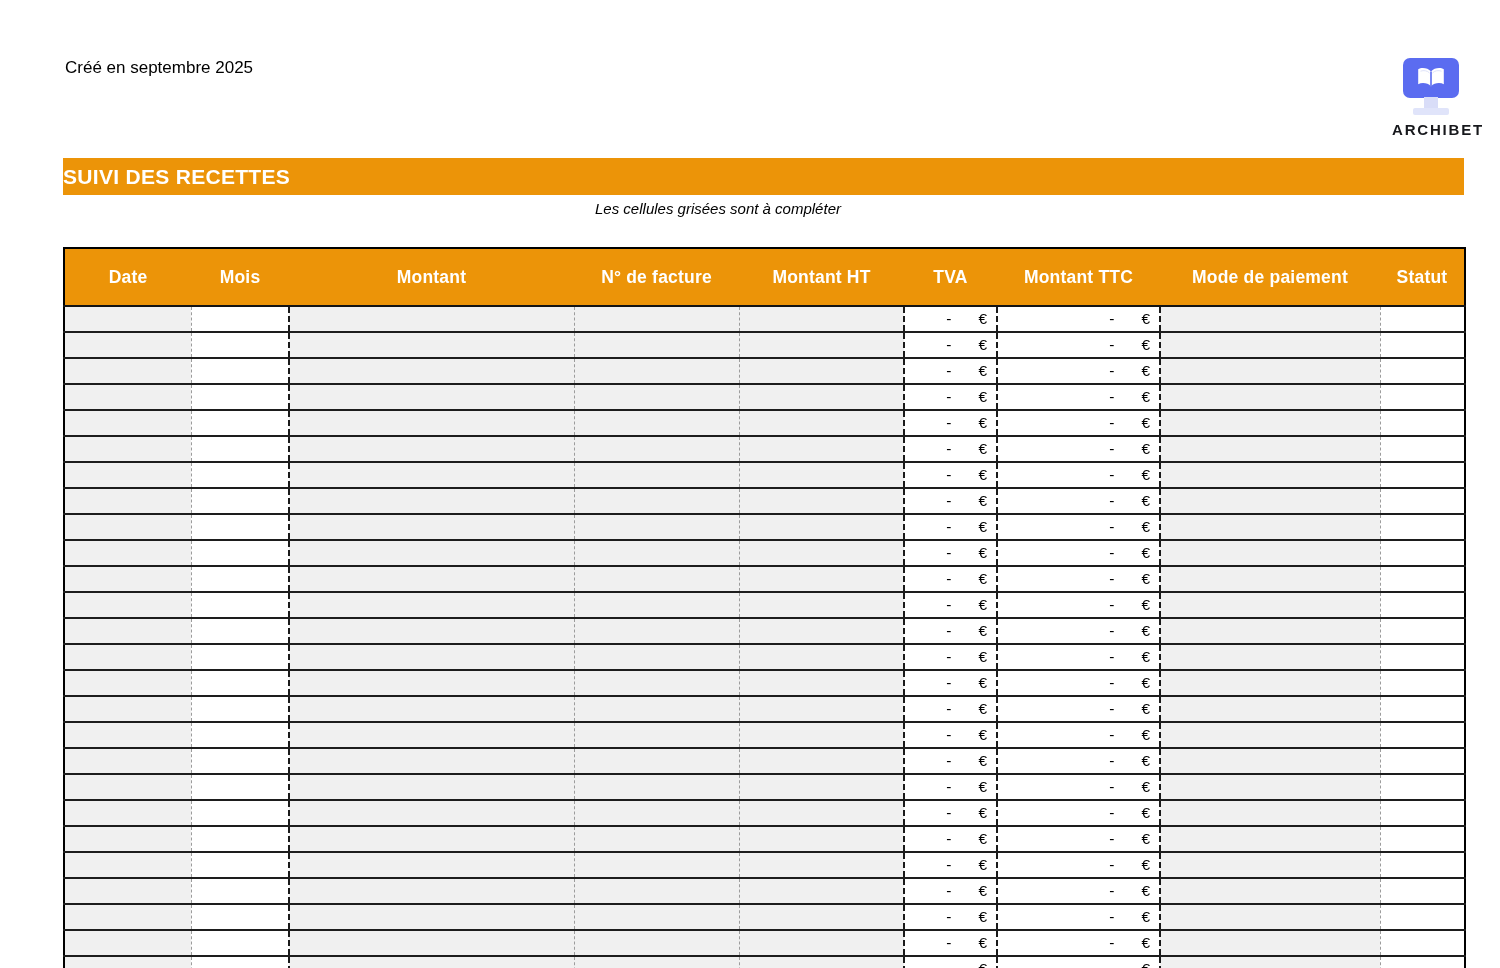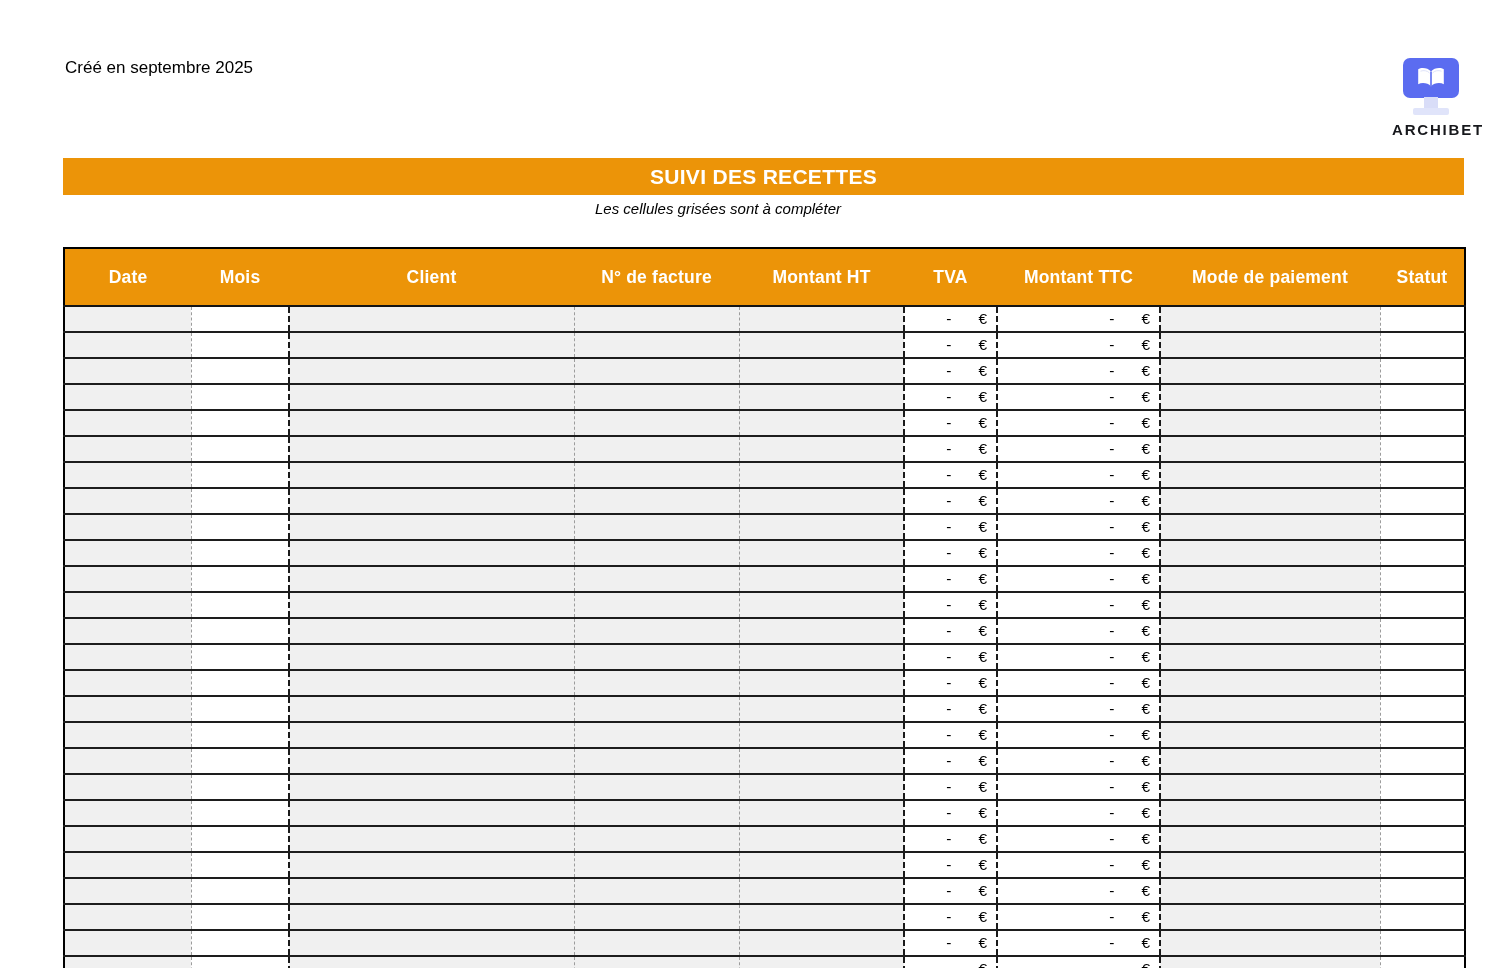--- a/index.html
+++ b/index.html
@@ -12,21 +12,21 @@
   .doc-head{position:absolute;left:65px;top:56px;font-size:17px;line-height:24.5px;color:#000;}
   
   .logo{position:absolute;left:1392px;top:58px;width:78px;text-align:right;}
   .logo .monitor{width:56px;height:40px;background:#5b6cf0;border-radius:7px;margin:0 auto;
     display:flex;align-items:center;justify-content:center;}
   .logo .stand{width:14px;height:11px;background:#d9ddf8;margin:-1px auto 0;}
   .logo .base{width:36px;height:7px;background:#e0e4fa;border-radius:2px;margin:0 auto;}
   .logo .brand{margin-top:6px;font-size:15px;font-weight:bold;letter-spacing:1.8px;color:#17181c;}
   
   .banner{position:absolute;left:63px;top:158px;width:1401px;height:37px;background:#ec9408;}
-  .banner .t{width:100%;text-align:center;line-height:37px;font-size:21px;font-weight:bold;
+  .banner .t{width:100%;line-height:37px;font-size:21px;font-weight:bold;
     color:#ffffff;letter-spacing:.3px;}
   .subtitle{position:absolute;left:63px;top:200px;width:1310px;text-align:center;
     font-style:italic;font-size:15px;color:#000;}
   
   table.sheet{
     position:absolute;left:63px;top:247px;width:1401px;
     border-collapse:collapse;table-layout:fixed;
     border-left:2px solid #000;border-right:2px solid #000;border-top:2px solid #000;
   }
   table.sheet th{
@@ -87,21 +87,21 @@
       <col style="width:165px">
       <col style="width:93px">
     <col style="width:163px">
       <col style="width:220px">
       <col style="width:85px">
   </colgroup>
   <thead>
     <tr>
       <th>Date</th>
       <th>Mois</th>
-      <th>Client</th>
+      <th>Montant</th>
       <th>N° de facture</th>
       <th>Montant HT</th>
       <th>TVA</th>
       <th>Montant TTC</th>
       <th>Mode de paiement</th>
       <th>Statut</th>
     </tr>
   </thead>
   <tbody id="sheet-body">
       <tr>

